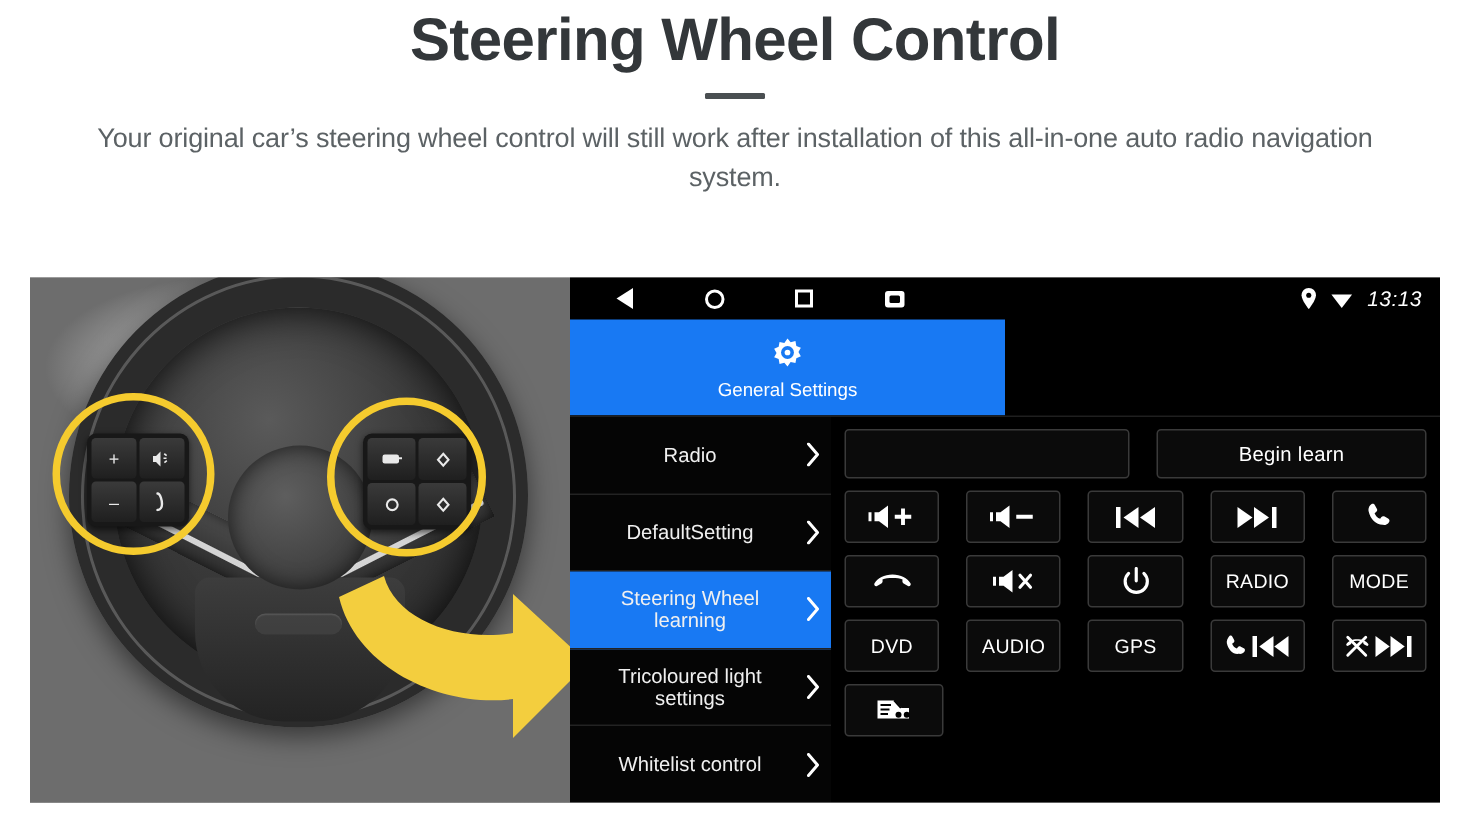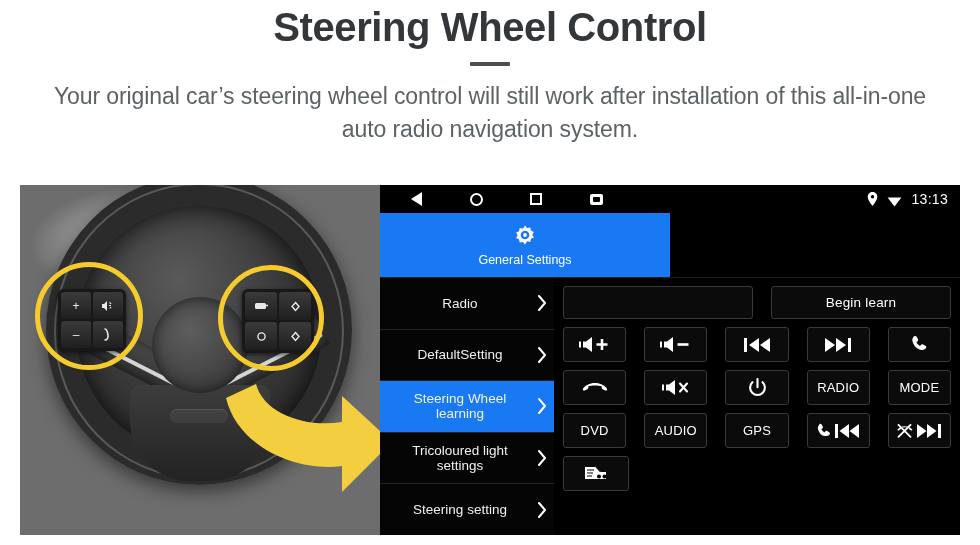--- a/index.html
+++ b/index.html
@@ -16,21 +16,21 @@
   .title {
     font-size: 40px; font-weight: bold; color: #33373a;
     letter-spacing: -0.4px; line-height: 1.15;
   }
   .title-rule {
     width: 40px; height: 4px; background: #4a4f52;
     margin: 12px auto 0 auto; border-radius: 1px;
   }
   .subtitle {
     margin: 14px auto 0 auto; width: 910px;
-    font-size: 23px; color: #5c6265; line-height: 1.42;
+    font-size: 18px; color: #5c6265; line-height: 1.42;
     letter-spacing: -0.1px;
   }
 
   
   .media-row {
     position: absolute; left: 20px; top: 185px;
     width: 940px; height: 350px; display: flex;
   }
 
   
@@ -159,21 +159,21 @@
   }
   .ico-shot::after {
     content: ""; position: absolute; left: 3px; top: 3px;
     width: 7px; height: 5px; background: #000; border-radius: 1px;
   }
   .status-right {
     margin-left: auto; display: flex; align-items: center; gap: 9px;
   }
   .ico-pin { width: 11px; height: 14px; }
   .ico-wifi { width: 15px; height: 12px; }
-  .clock { font-size: 14px; color: #fff; letter-spacing: 0.3px; }
+  .clock { font-size: 14px; color: #fff; letter-spacing: 0.3px; font-style: italic; }
 
   
   .tabs { display: flex; height: 64px; }
   .tab {
     display: flex; flex-direction: column; align-items: center; justify-content: center;
     gap: 5px; background: #1a1a1a; cursor: default; text-align: center;
   }
   .tab.general { width: 290px; background: #1879F3; }
   .tab.system { width: 290px; background: #1b1b1b; }
   .tab-label { font-size: 12.5px; color: #fff; }
@@ -372,21 +372,21 @@
           </div>
           <div class="side-item">
             <span class="lbl">Tricoloured light settings</span>
             <span class="chev">
               <svg width="9" height="16" viewBox="0 0 9 16" aria-hidden="true">
                   <path d="M1 1l6 7-6 7" stroke="#fff" stroke-width="2" fill="none" stroke-linecap="round" stroke-linejoin="round"></path>
                 </svg>
             </span>
           </div>
           <div class="side-item">
-            <span class="lbl">Steering setting</span>
+            <span class="lbl">Whitelist control</span>
             <span class="chev">
               <svg width="9" height="16" viewBox="0 0 9 16" aria-hidden="true">
                   <path d="M1 1l6 7-6 7" stroke="#fff" stroke-width="2" fill="none" stroke-linecap="round" stroke-linejoin="round"></path>
                 </svg>
             </span>
           </div>
         </div>
 
         <div class="controls">
 

